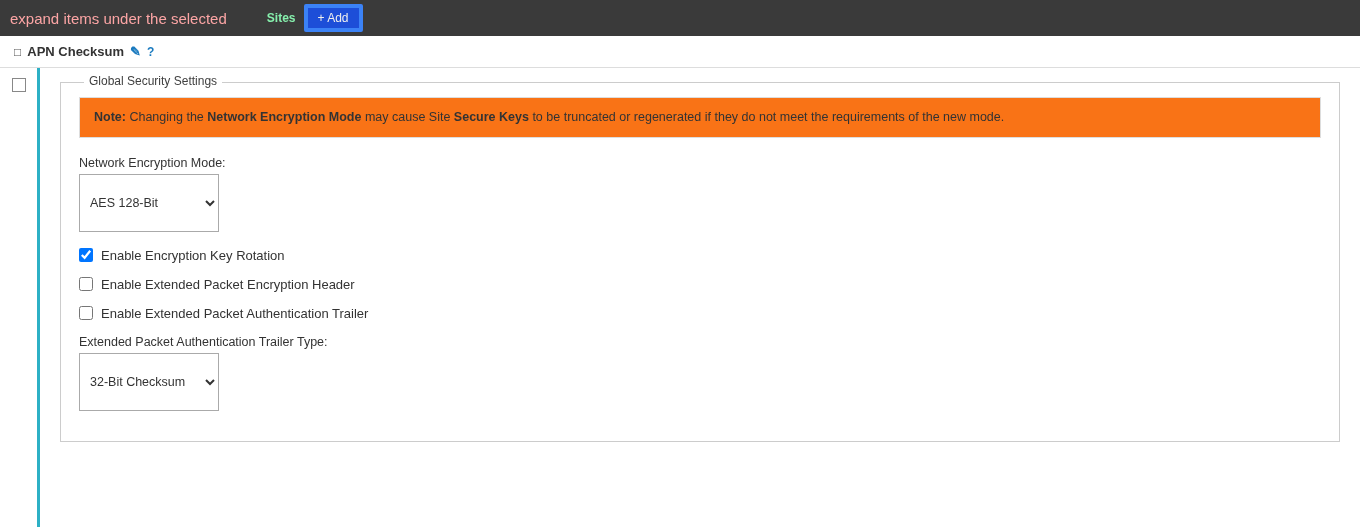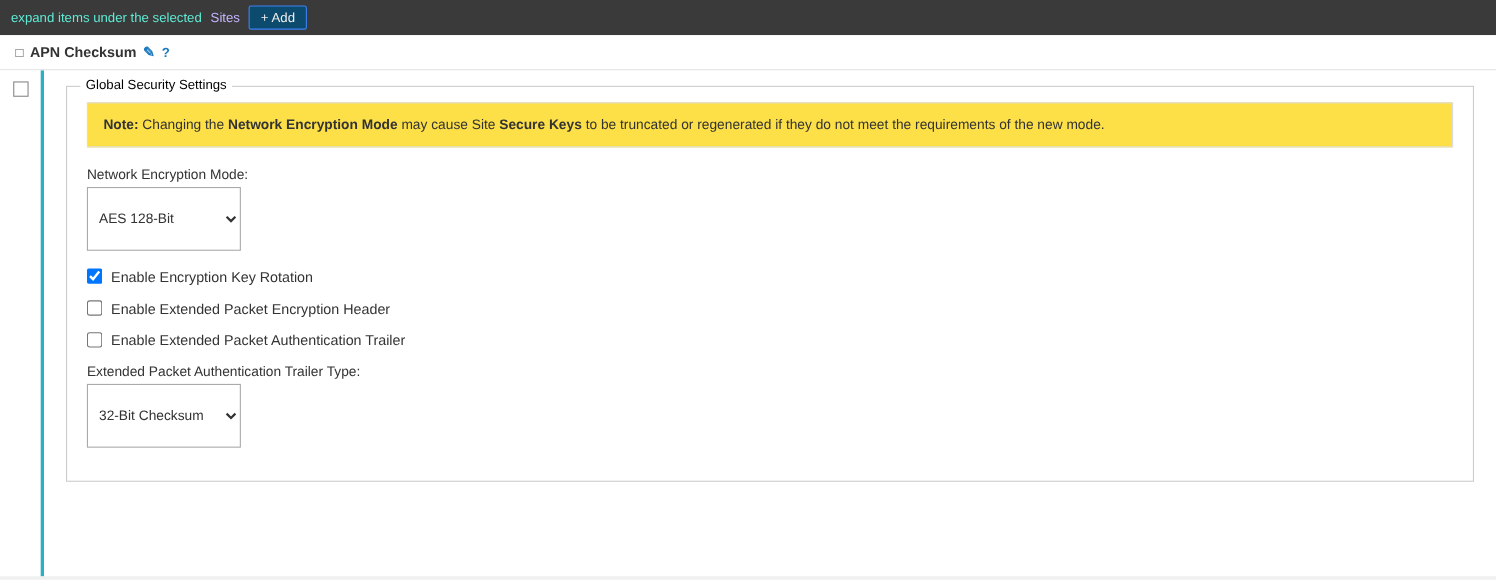--- a/index.html
+++ b/index.html
@@ -15,27 +15,27 @@
       background: #3a3a3a;
       color: #ccc;
       padding: 4px 10px;
       font-size: 12px;
       display: flex;
       align-items: center;
       gap: 8px;
       min-height: 32px;
     }
     .top-bar-text {
-      color: #5eead4;
-      font-size: 12px;
+      color: #fca5a5;
+      font-size: 15px;
     }
     .add-button {
-      background: #0c4a6e;
+      background: #1d4ed8;
       color: #eee;
-      border: 1px solid #3b82f6;
+      border: 4px solid #3b82f6;
       padding: 3px 10px;
       font-size: 12px;
       cursor: pointer;
       border-radius: 2px;
     }
 
     
     .section-header {
       background: #fff;
       border-bottom: 1px solid #ddd;
@@ -102,30 +102,30 @@
 
     .group-box {
       border: 1px solid #ccc;
       padding: 14px 18px;
       position: relative;
       margin-bottom: 16px;
     }
     .group-box-legend {
       position: absolute;
       top: -9px;
-      left: 12px;
+      left: 23px;
       background: #fff;
       padding: 0 5px;
       font-size: 12px;
-      color: #000000;
+      color: #404040;
     }
 
     
     .note-box {
-      background: #fde047;
+      background: #f97316;
       border: 1px solid #ddd;
       padding: 10px 14px;
       margin-bottom: 18px;
       font-size: 12.5px;
       color: #333;
       line-height: 1.5;
     }
     .note-box strong {
       font-weight: bold;
     }
@@ -166,21 +166,21 @@
     .checkbox-label {
       font-size: 13px;
       color: #333;
     }
   </style>
 </head>
 <body>
 
 <div class="top-bar">
   <span class="top-bar-text">expand items under the selected</span>
-  <span style="color:#c4b5fd; font-weight:normal;">Sites</span>
+  <span style="color:#86efac; font-weight:bold;margin-left:32px;">Sites</span>
   <button class="add-button">+ Add</button>
 </div>
 
 <div class="section-header">
   <span class="collapse-icon">□</span>
   <span>APN Checksum</span>
   <span class="edit-icon">✎</span>
   <span class="help-icon">?</span>
 </div>
 

